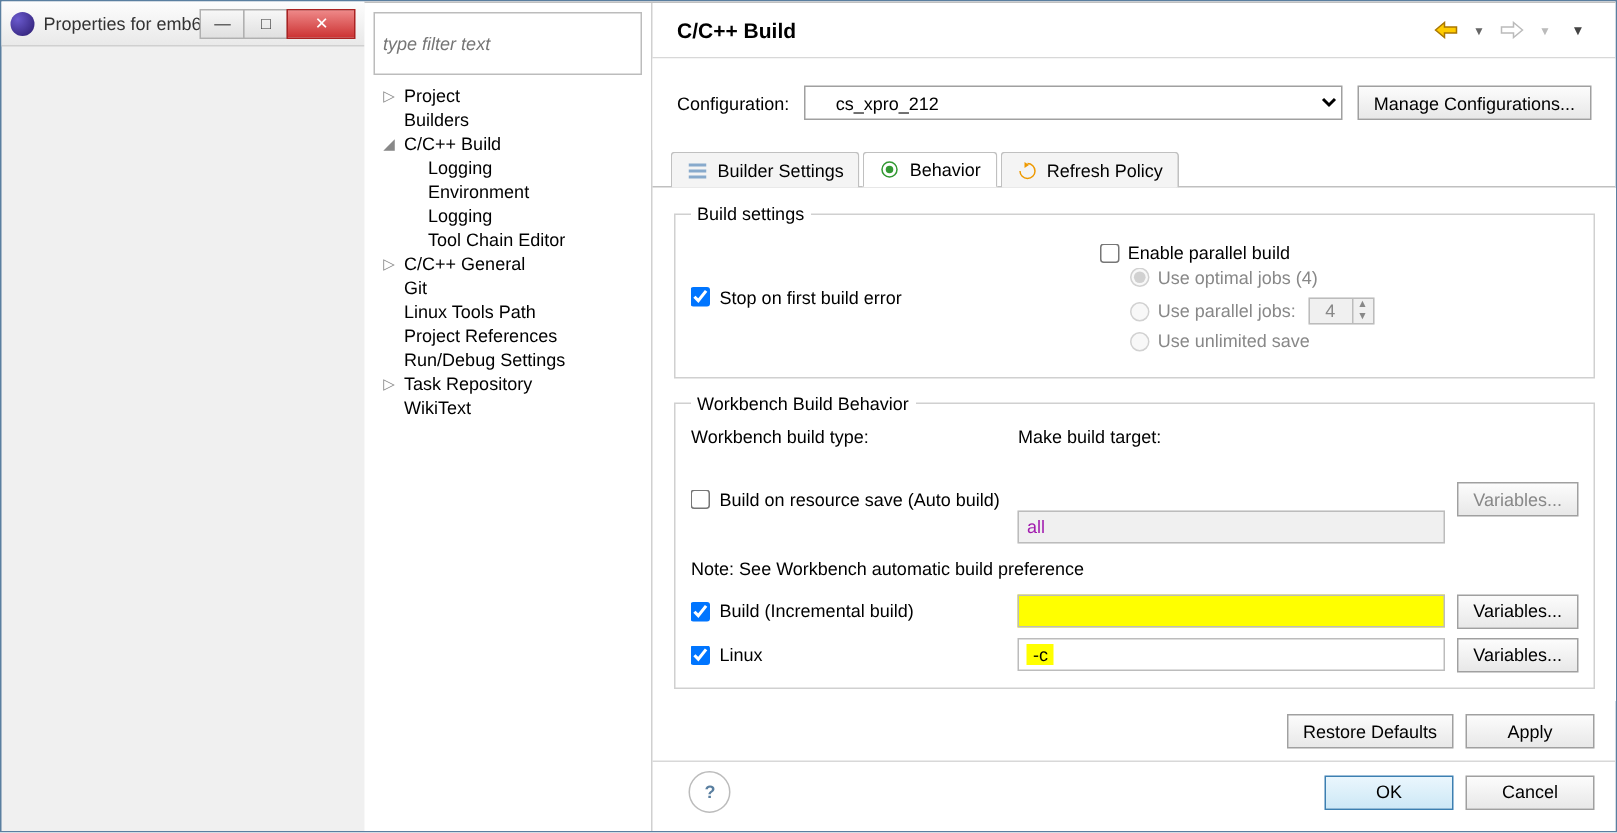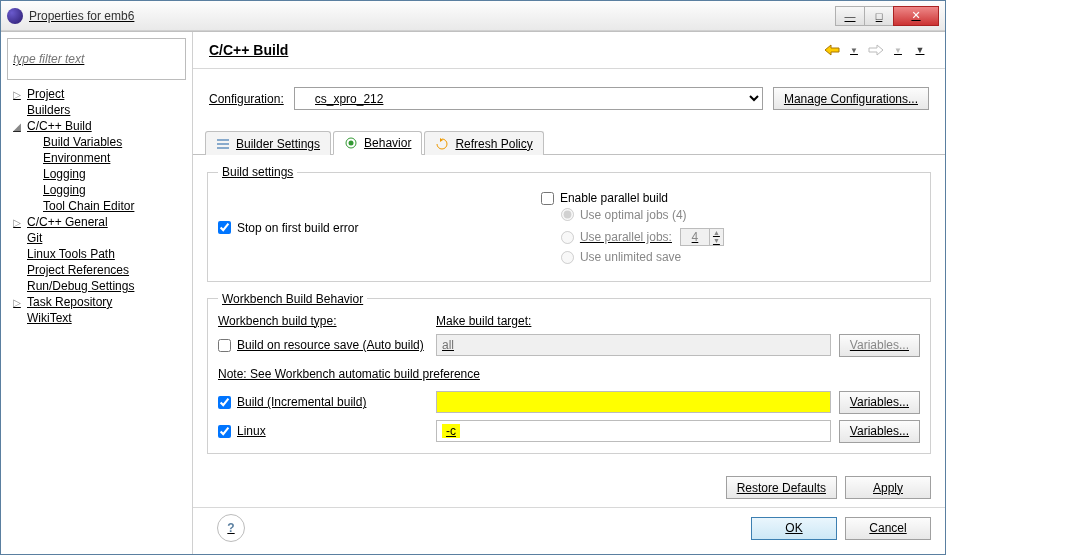--- a/index.html
+++ b/index.html
@@ -1,17 +1,17 @@
 <!DOCTYPE html>
 <html><head>
 <meta charset="utf-8">
 <style>
   * { box-sizing: border-box; font-family: "Segoe UI", Tahoma, sans-serif; font-size: 12px; }
   body { margin: 0; background: #fff; }
-  .window { width: 946px; height: 555px; border: 1px solid #5a7fa0; display: flex; flex-direction: column; background: #f0f0f0; text-decoration: underline; }
+  .window { width: 1078px; height: 555px; border: 1px solid #5a7fa0; display: flex; background: #f0f0f0; }
   .titlebar { height: 30px; background: linear-gradient(#fdfdfd,#e9e9e9); display: flex; align-items: center; padding: 0 6px; border-bottom: 1px solid #d0d0d0; }
   .titlebar .eclipse-icon { width: 16px; height: 16px; margin-right: 6px; border-radius: 50%; background: radial-gradient(circle at 30% 30%, #6a5acd, #2a1a6d); }
   .titlebar .title { flex: 1; color: #333; }
   .winbtns { display: flex; gap: 0; }
   .winbtn { width: 30px; height: 20px; border: 1px solid #b0b0b0; background: linear-gradient(#f7f7f7,#e0e0e0); display: flex; align-items: center; justify-content: center; font-size: 11px; color: #333; margin-left: -1px; }
   .winbtn.close { background: linear-gradient(#e88,#c33); color: #fff; border-color: #a22; width: 46px; }
   .body { flex: 1; display: flex; background: #fff; border-top: 1px solid #c0c0c0; overflow: hidden; }
   .sidebar { width: 192px; border-right: 1px solid #d0d0d0; display: flex; flex-direction: column; padding: 6px; }
   .filter { border: 1px solid #bcbcbc; padding: 13px 5px; color: #a21caf; font-style: italic; background: #fff; }
   .tree { margin-top: 6px; overflow: auto; flex: 1; }
@@ -37,21 +37,21 @@
   .row { display: flex; align-items: center; margin: 4px 0; }
   .col-left { width: 46%; }
   .col-right { flex: 1; }
   label.chk { display: inline-flex; align-items: center; gap: 6px; }
   input[type=checkbox], input[type=radio] { margin: 0; }
   .disabled { color: #888; }
   .parallel { margin-left: 20px; }
   .wb-grid { display: grid; grid-template-columns: 210px 1fr auto; gap: 6px 8px; align-items: center; }
   .txtfield { border: 1px solid #bcbcbc; height: 22px; padding: 0 5px; background: #fff; display: flex; align-items: center; }
   .txtfield.yellow { background: #ffff00; }
-  .txtfield.dis { background: #f0f0f0; color: #737373; }
+  .txtfield.dis { background: #f0f0f0; color: #a21caf; margin-top: 36px; }
   .note { grid-column: 1 / span 3; padding: 4px 0; }
   .spin { display: inline-flex; align-items: center; border: 1px solid #bcbcbc; background: #f0f0f0; }
   .spin input { width: 28px; border: none; background: transparent; text-align: center; color: #888; }
   .spin .ar { display: flex; flex-direction: column; border-left: 1px solid #bcbcbc; }
   .spin .ar span { font-size:7px; line-height:8px; padding:0 3px; color:#888; }
   .footer1 { display: flex; justify-content: flex-end; padding: 8px 14px 8px; gap: 8px; border-top: 1px solid transparent; }
   .footer2 { display: flex; justify-content: flex-end; align-items: center; padding: 6px 14px 12px; gap: 8px; border-top: 1px solid #d8d8d8; }
   .helpbtn { width: 28px; height: 28px; border: 1px solid #bcbcbc; border-radius: 50%; display: flex; align-items: center; justify-content: center; color: #5a7fa0; font-weight: bold; margin-right: auto; margin-left: 10px; }
   .btn.wide { min-width: 86px; justify-content: center; }
 </style>
@@ -79,27 +79,24 @@
           </div>
           <div class="tree-item level0">
             <span class="twist"></span>
             <span>Builders</span>
           </div>
           <div class="tree-item level0">
             <span class="twist">◢</span>
             <span>C/C++ Build</span>
           </div>
           <div class="tree-item level1">
-            <span>Build Variables</span>
+            <span>Logging</span>
           </div>
           <div class="tree-item level1">
             <span>Environment</span>
-          </div>
-          <div class="tree-item level1">
-            <span>Logging</span>
           </div>
           <div class="tree-item level1">
             <span>Logging</span>
           </div>
           <div class="tree-item level1">
             <span>Tool Chain Editor</span>
           </div>
           <div class="tree-item level0">
             <span class="twist">▷</span>
             <span>C/C++ General</span>

